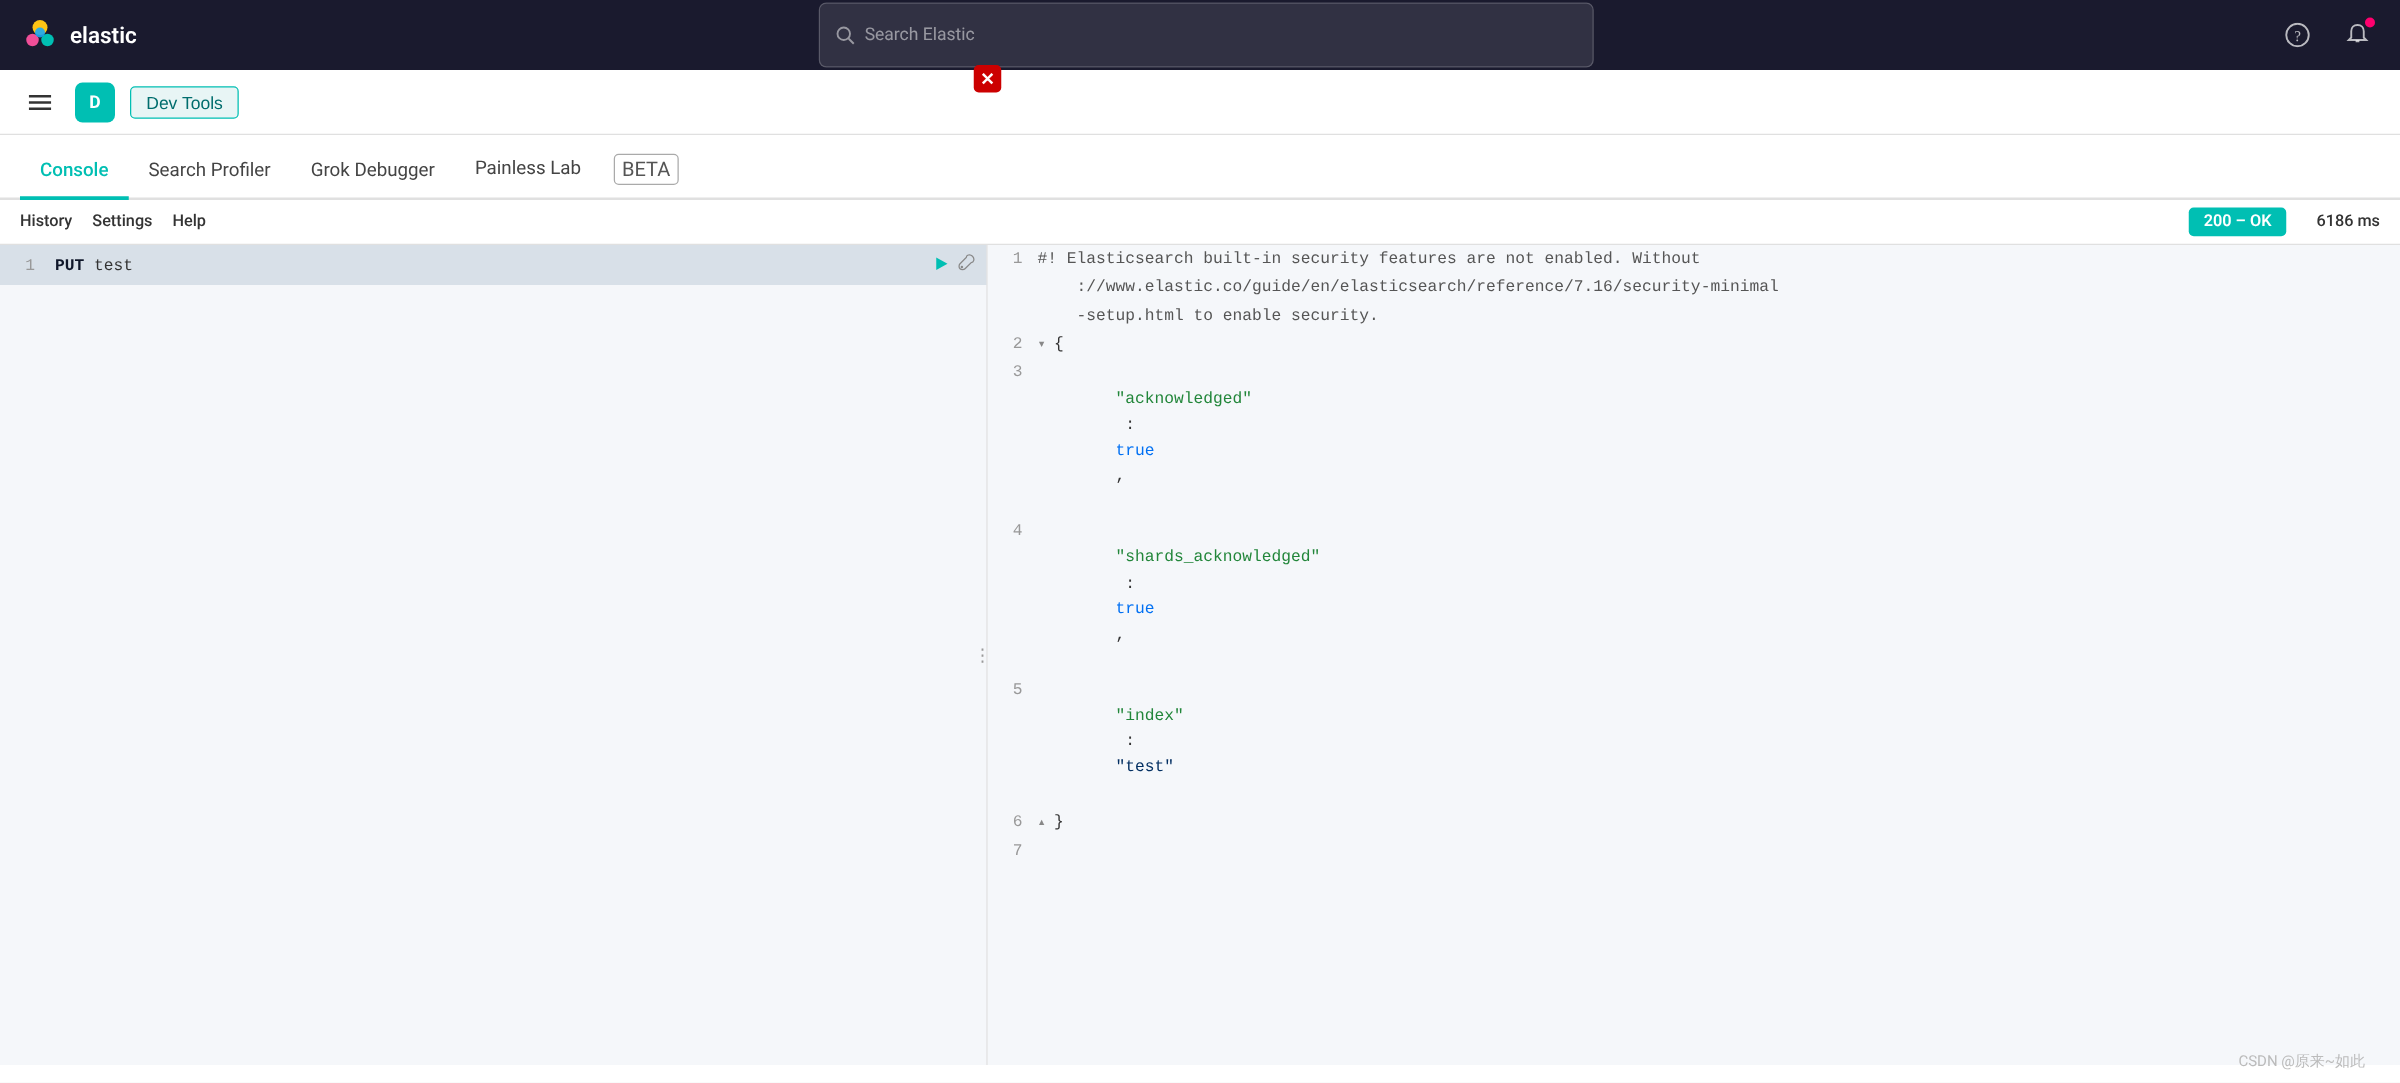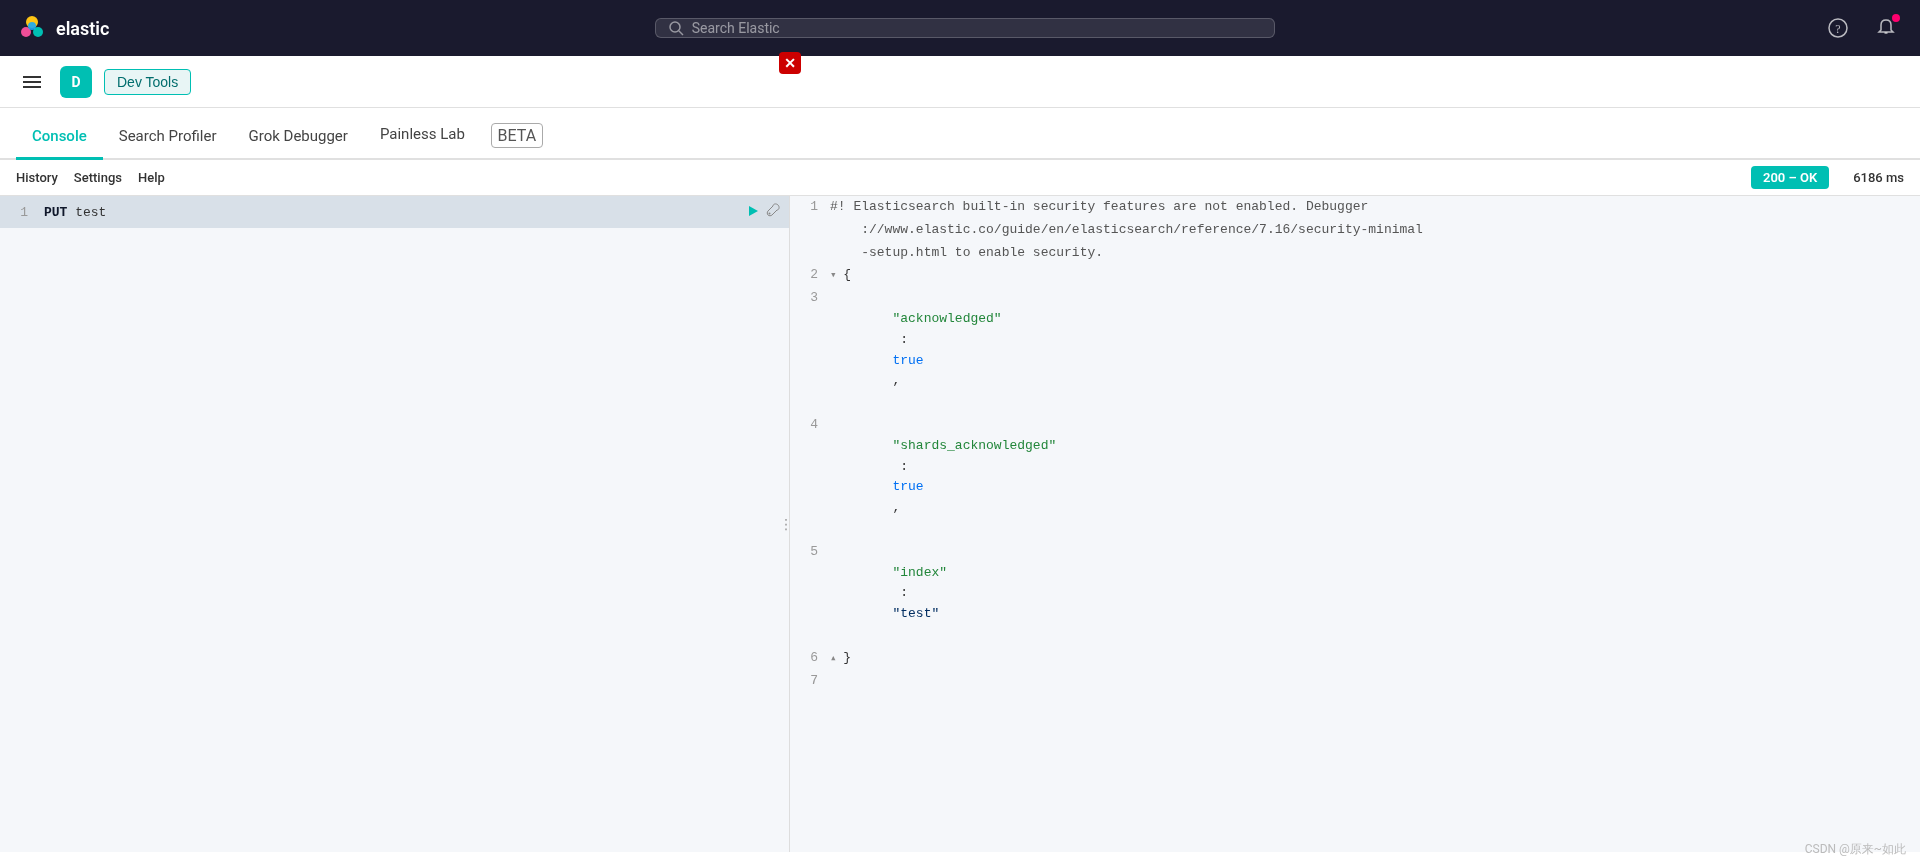--- a/index.html
+++ b/index.html
@@ -27,21 +27,21 @@
     .search-bar-container {
       flex: 1;
       display: flex;
       justify-content: center;
     }
     .search-bar {
       background: rgba(255,255,255,0.1);
       border: 1px solid rgba(255,255,255,0.2);
       border-radius: 6px;
       width: 620px;
-      height: 20px;
+      height: 52px;
       display: flex;
       align-items: center;
       padding: 0 12px;
       gap: 8px;
       cursor: text;
     }
     .search-bar-text {
       color: rgba(255,255,255,0.5);
       font-size: 14px;
     }
@@ -312,21 +312,21 @@
     .json-brace { color: #333; }
     .json-key { color: #22863a; }
     .json-string { color: #032f62; }
     .json-bool { color: #0070f3; }
     .fold-indicator { color: #888; font-size: 11px; }
 
     
     .watermark {
       position: fixed;
       bottom: 8px;
-      right: 14px;
+      right: 28px;
       font-size: 12px;
       color: #bbb;
     }
   </style>
 </head>
 <body>
 
 <div class="top-nav">
   <div class="elastic-logo">
 
@@ -435,21 +435,21 @@
   </div>
 
   <div class="close-btn-overlay">
     <div class="close-btn-red">✕</div>
   </div>
 
   <div class="right-panel">
 
     <div class="output-line">
       <span class="output-line-number">1</span>
-      <span class="output-content comment-line">#! Elasticsearch built-in security features are not enabled. Debugger</span>
+      <span class="output-content comment-line">#! Elasticsearch built-in security features are not enabled. Without</span>
     </div>
     <div class="output-line">
       <span class="output-line-number"></span>
       <span class="output-content comment-line">    ://www.elastic.co/guide/en/elasticsearch/reference/7.16/security-minimal</span>
     </div>
     <div class="output-line">
       <span class="output-line-number"></span>
       <span class="output-content comment-line">    -setup.html to enable security.</span>
     </div>
 

